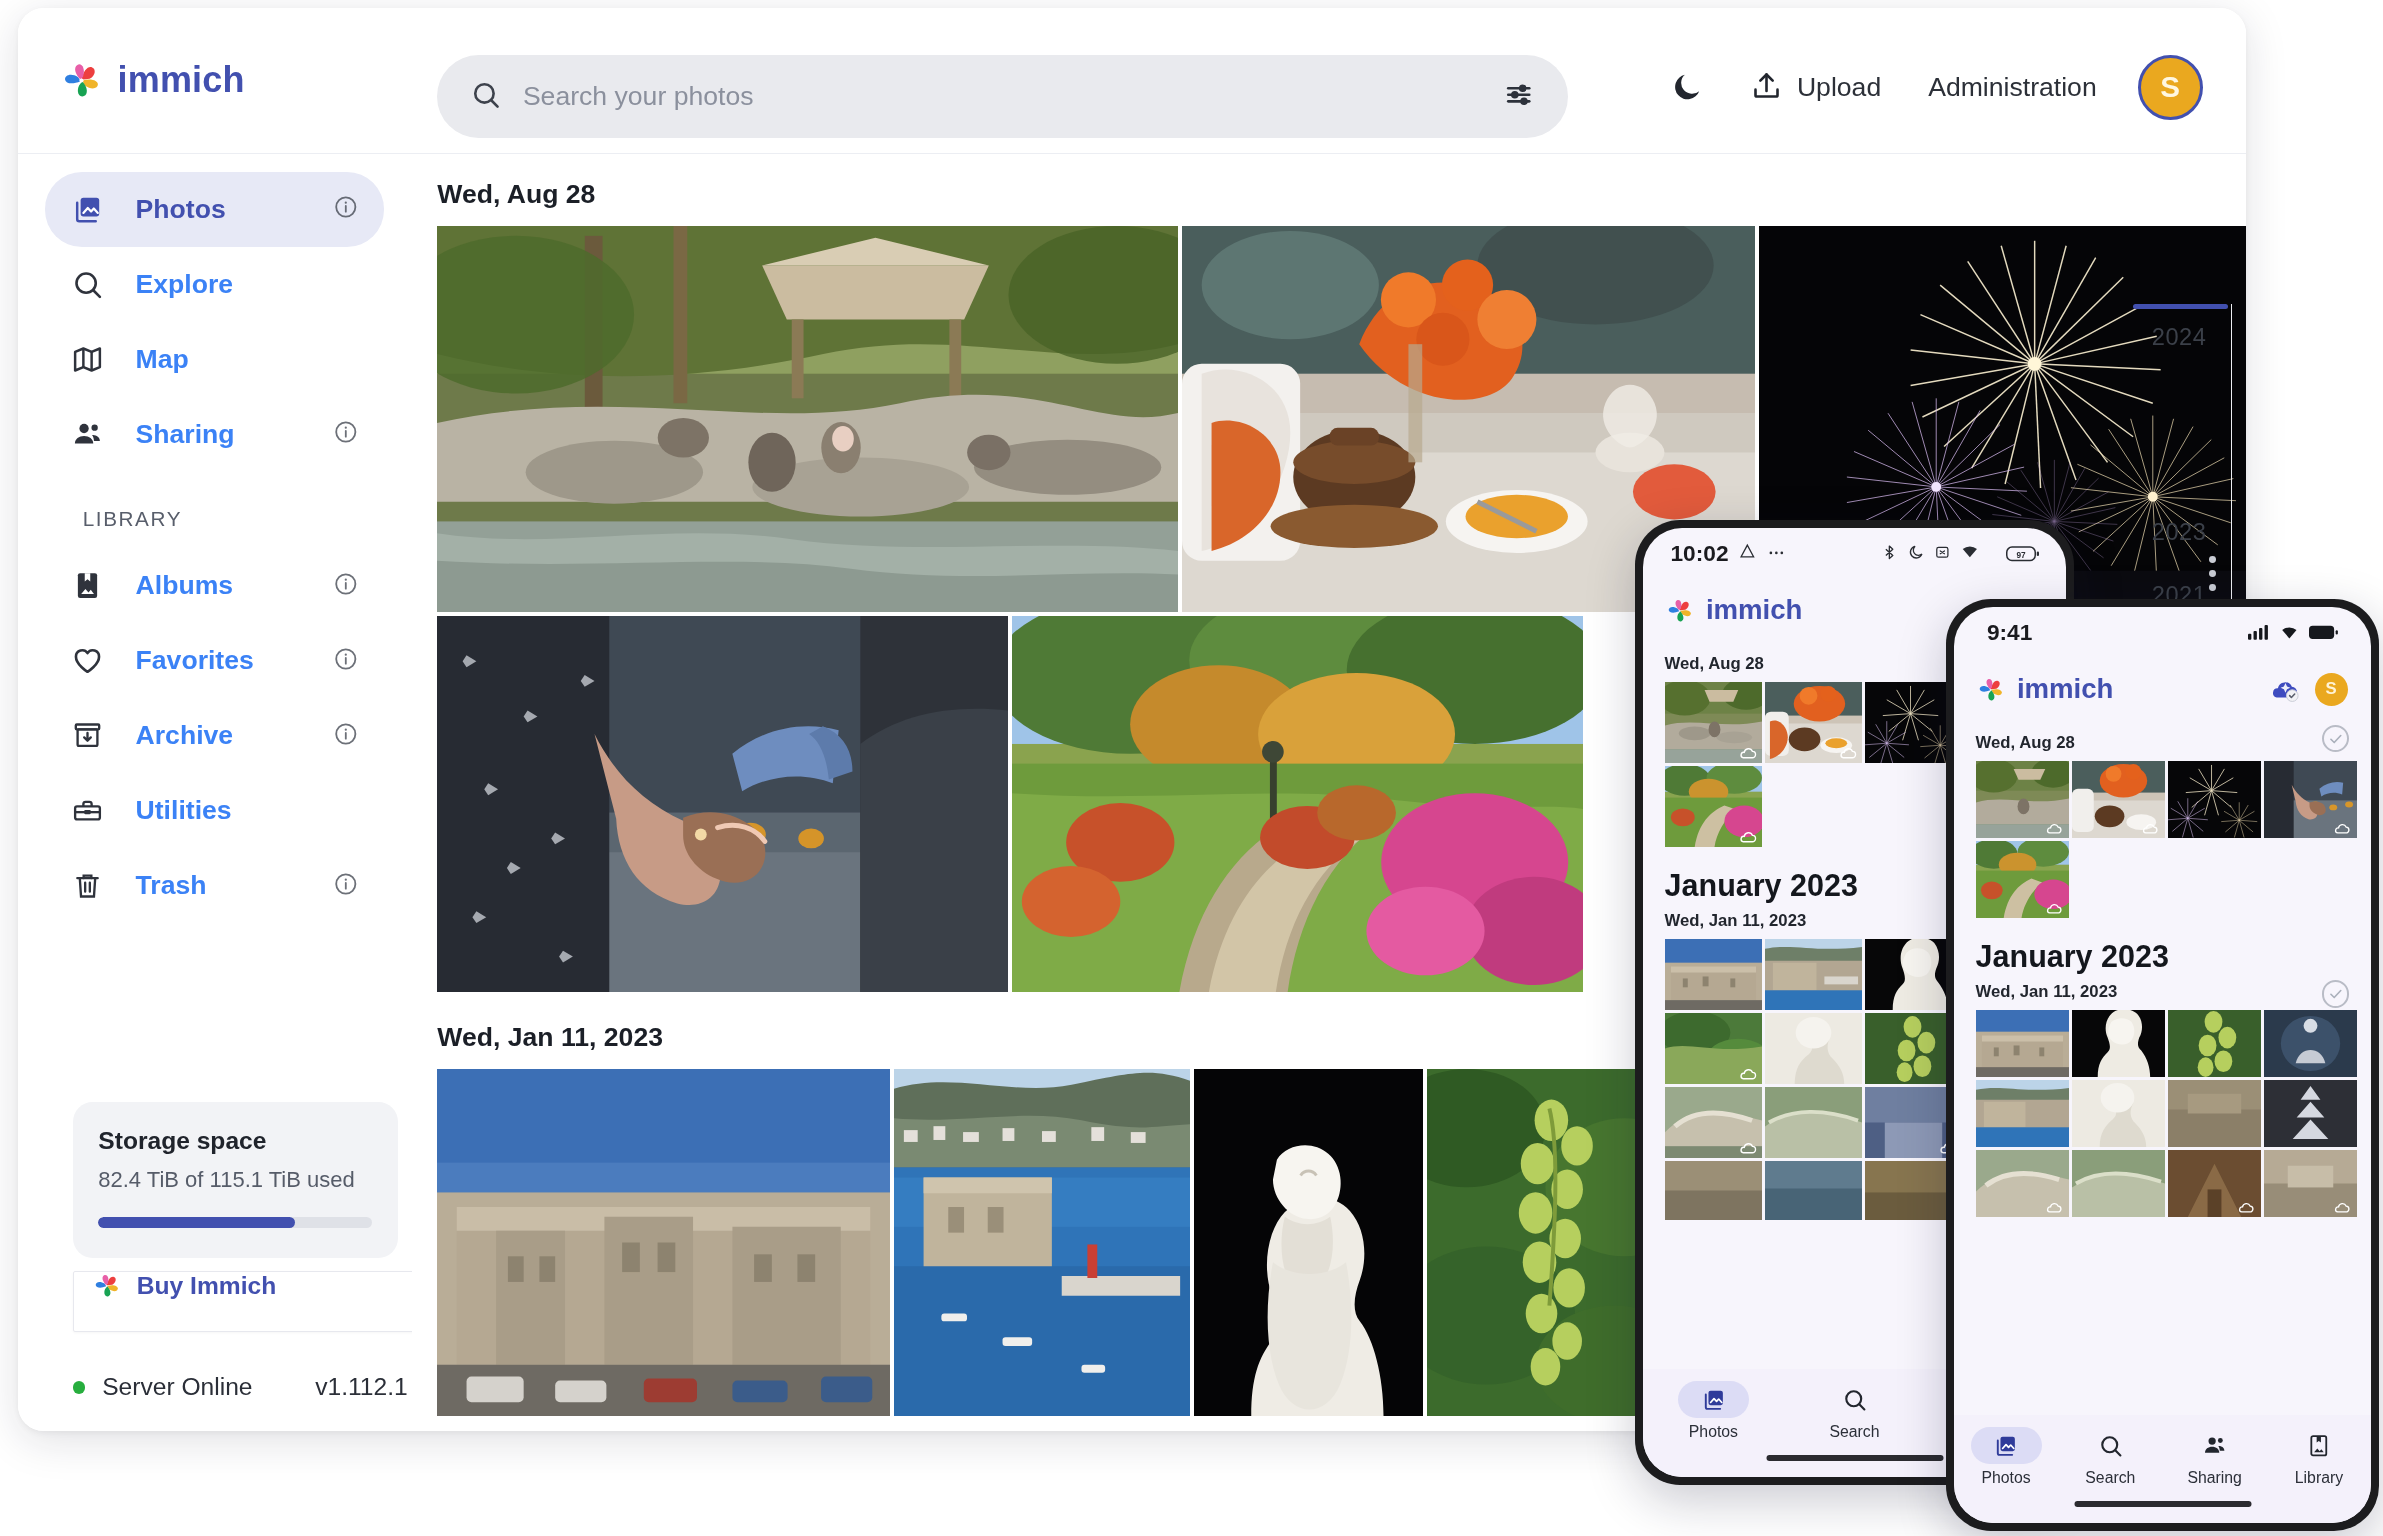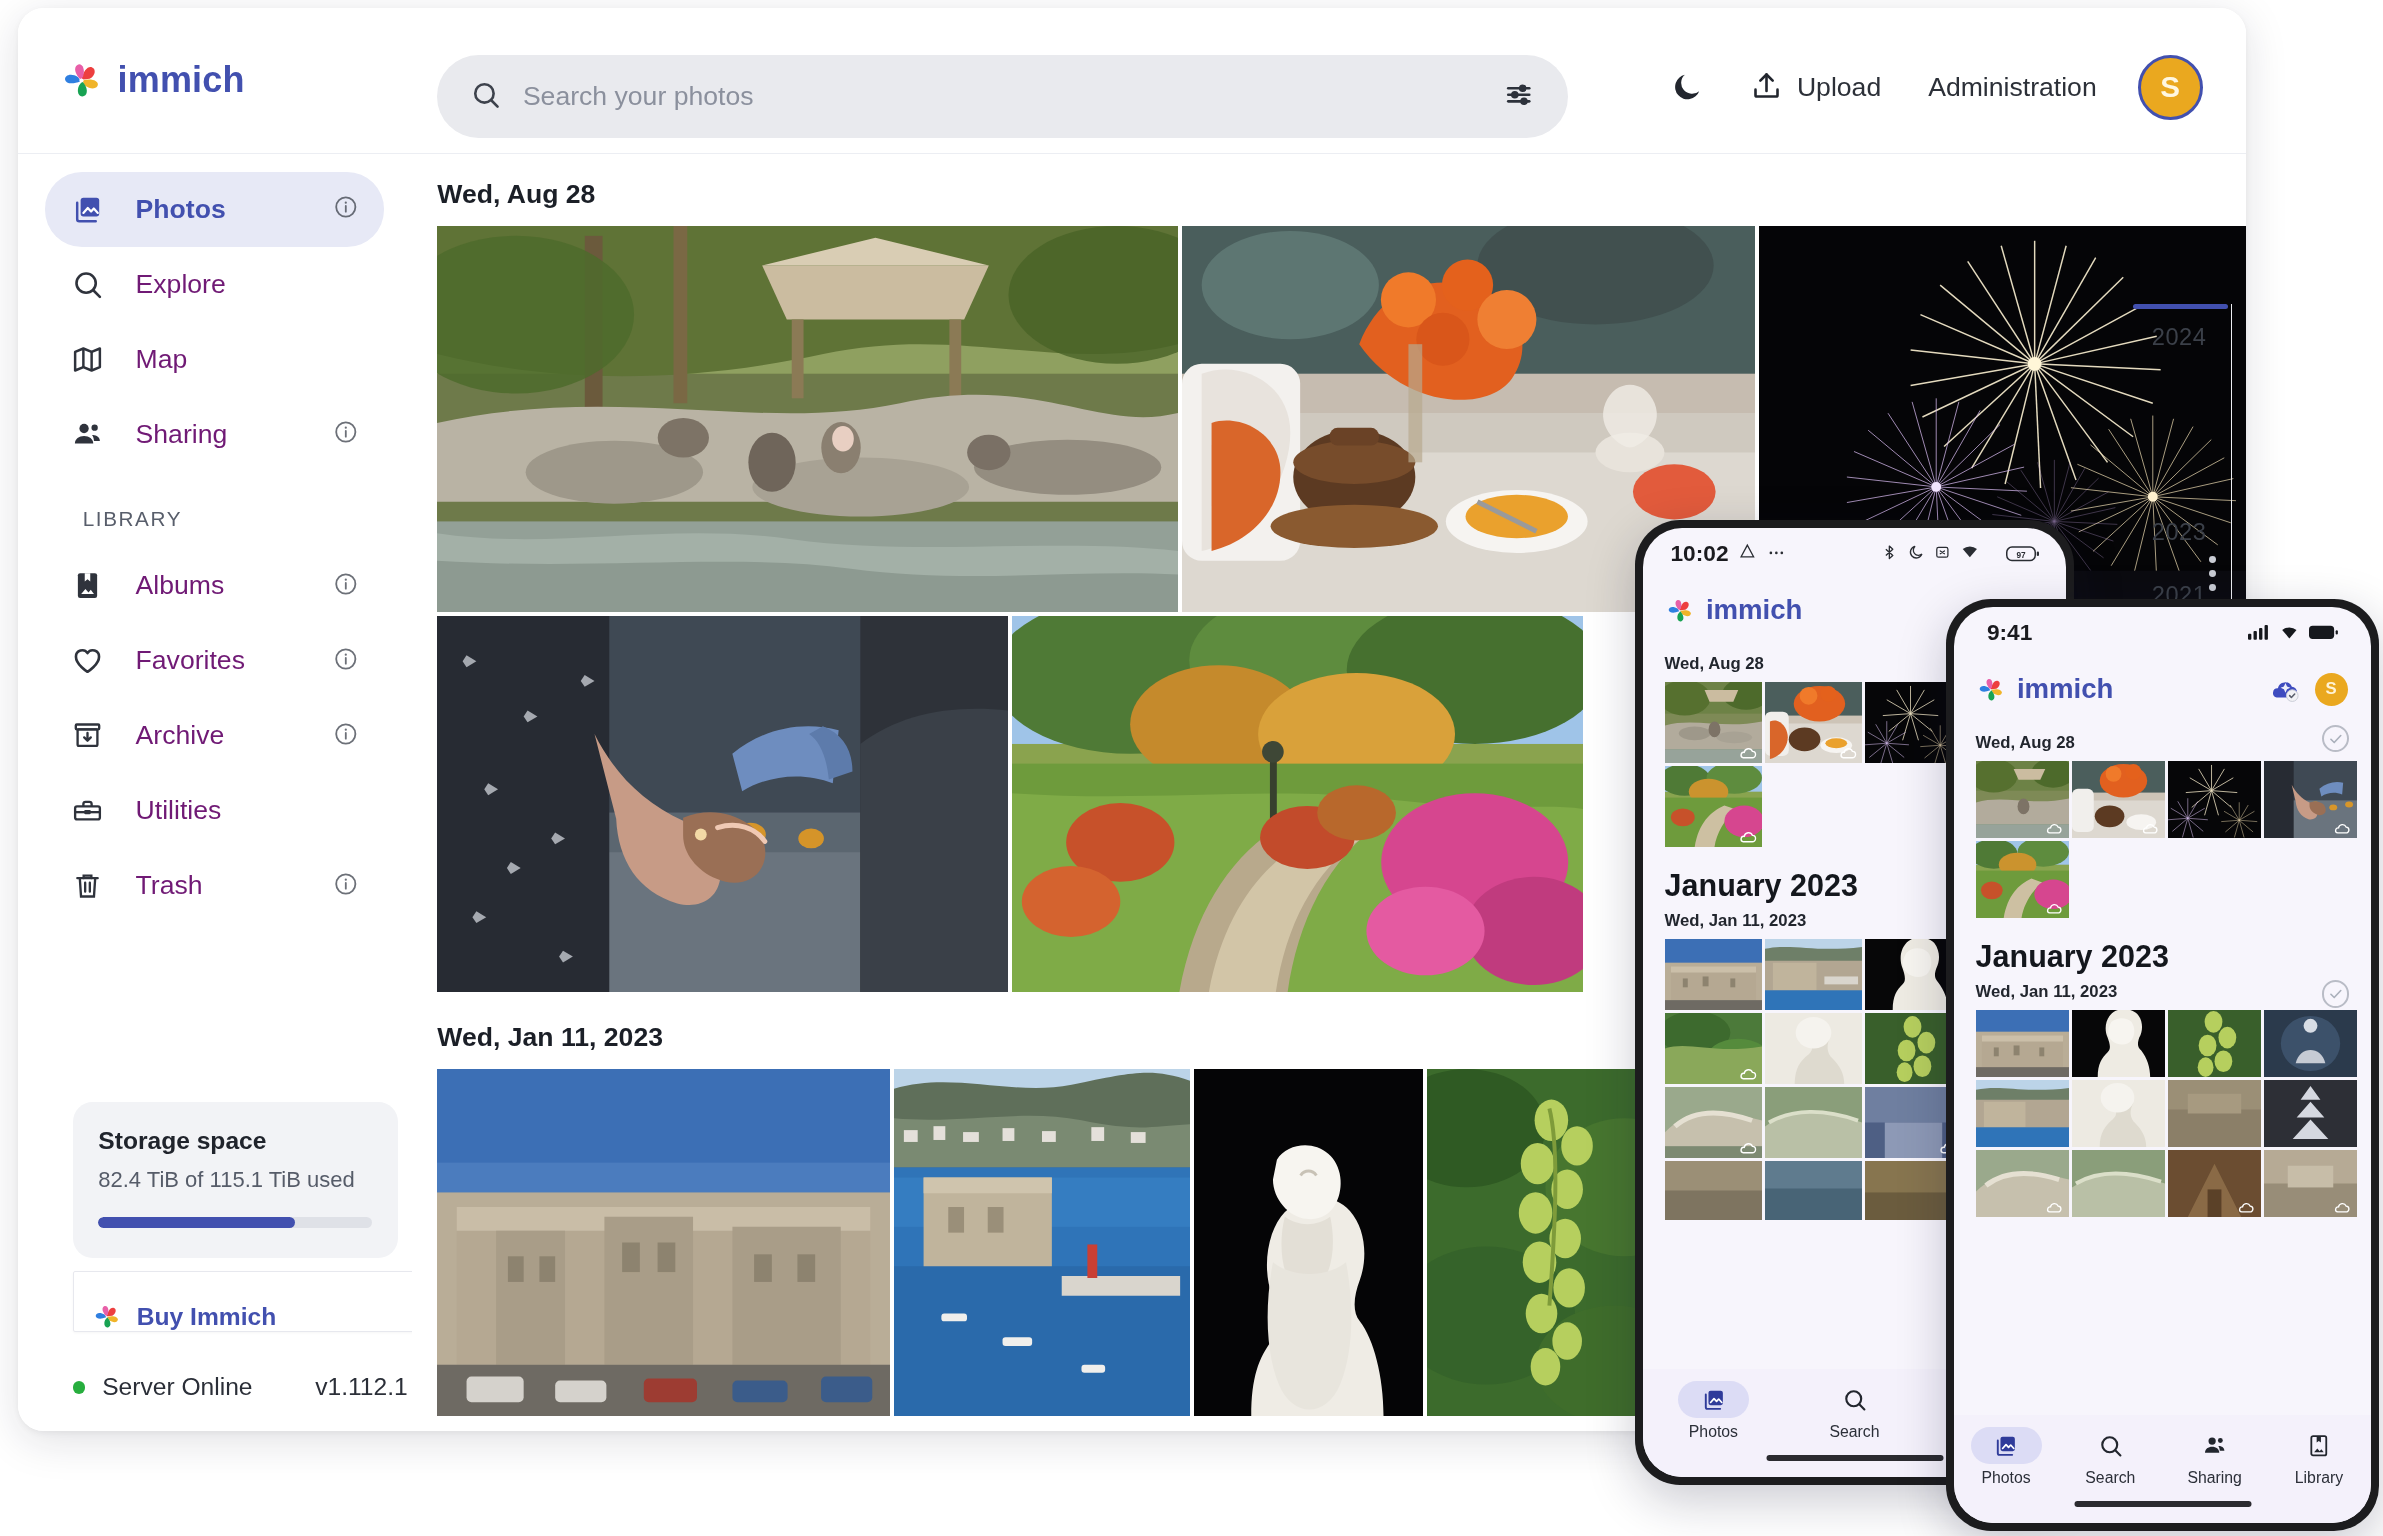--- a/index.html
+++ b/index.html
@@ -64,21 +64,21 @@
   }
 
   
   .sidebar {
     position:absolute; left:0; top:146px; width:394px; bottom:0;
     background:#ffffff; padding-top:17.7px;
   }
   .nav-item {
     position:relative; display:flex; align-items:center;
     height:75px; margin:0 27.6px 0 27.6px; padding-left:25.6px;
-    border-radius:37px; cursor:pointer; color:#701a75;
+    border-radius:37px; cursor:pointer; color:#3b82f6;font-weight:bold;
   }
   .nav-item.active { background:#e7e9f6; color:#4250af; font-weight:600; }
   .nav-ico { width:43px; flex:0 0 auto; display:flex; align-items:center; }
   .nav-label { font-size:26.6px; margin-left:21.7px; }
   .nav-info { position:absolute; right:25.6px; top:50%; transform:translateY(-50%); opacity:.75; }
   .section-label {
     font-size:20.7px; letter-spacing:1.6px; color:#585e6b;
     margin:35px 0 17.7px 65px; font-weight:400;
   }
 
@@ -87,21 +87,21 @@
     background:#f2f3f6; border-radius:19.7px; padding:25.6px 25.6px 29.6px 25.6px;
   }
   .storage-title { font-size:24.6px; font-weight:600; color:#20242c; }
   .storage-sub { font-size:22px; color:#565c69; margin-top:11.8px; }
   .storage-bar { margin-top:23.6px; height:11.8px; border-radius:5.9px; background:#dfe1e7; overflow:hidden; }
   .storage-fill { height:100%; background:#4250af; border-radius:5.9px; }
 
   .buy-card {
     position:absolute; left:55px; bottom:99px; width:388px; height:61px;
     background:#fff; border:1px solid #e7e8ee; border-radius:2px;
-    display:flex; align-items:flex-end; padding:0 19.7px;
+    display:flex; align-items:flex-start; padding:0 19.7px;
     box-shadow:0 1px 3px rgba(0,0,0,.04);
   }
   .buy-logo { width:27.6px; height:27.6px; position:relative; margin-right:15.8px; flex:0 0 auto;}
   .buy-text { font-size:24.6px; color:#4250af; font-weight:600; flex:1 1 auto; }
 
   .server-row {
     position:absolute; left:55px; bottom:29.6px; width:335px;
     display:flex; align-items:center;
   }
   .dot-green { width:12.8px; height:12.8px; border-radius:50%; background:#27ae3e; margin-right:16.7px;}

